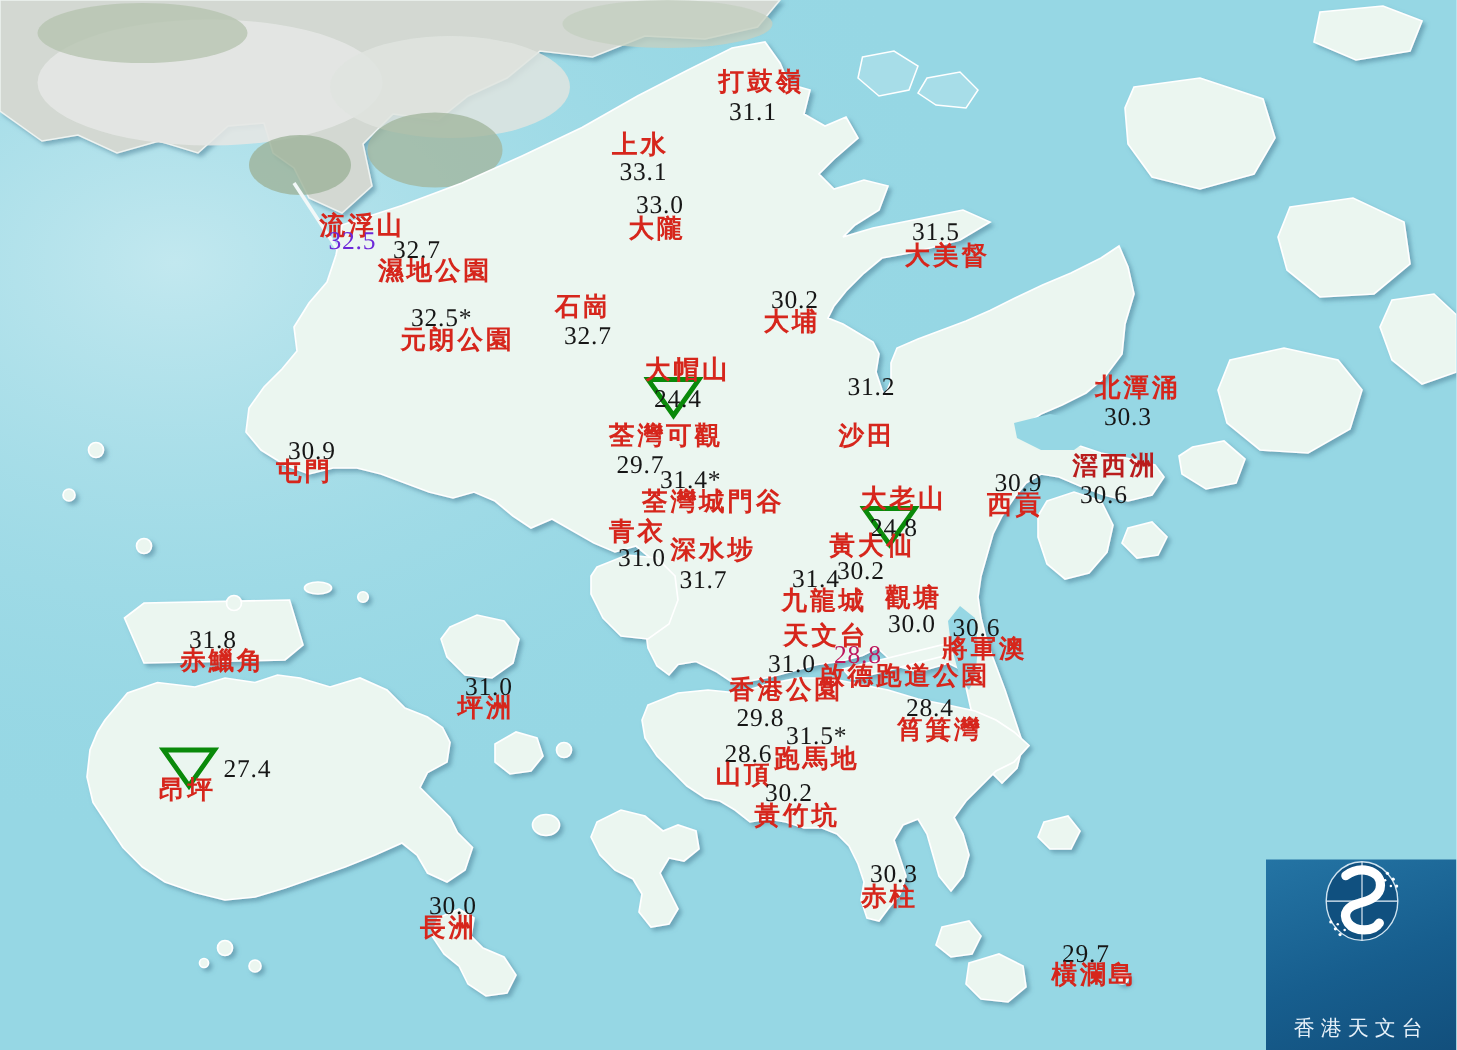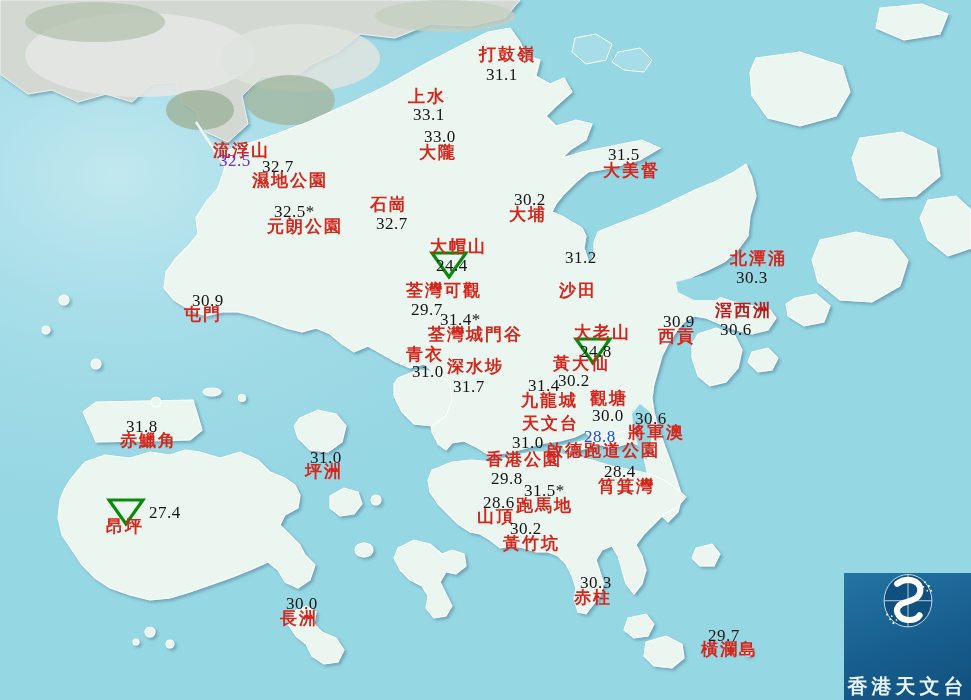--- a/index.html
+++ b/index.html
@@ -16,22 +16,22 @@
           font-size:17px;line-height:17px;letter-spacing:0.5px;}
   .tri{position:absolute;}
   #title{position:absolute;left:8px;top:6px;white-space:nowrap;
          font-family:"Liberation Serif","DejaVu Serif",serif;
          font-size:20px;letter-spacing:1px;color:#111;font-weight:500;}
   #logo{position:absolute;right:0;bottom:0;width:127px;height:127px;
         background:linear-gradient(160deg,#2474a4 0%,#175e8e 55%,#124f7c 100%);
         display:flex;flex-direction:column;align-items:center;justify-content:flex-end;
         padding-bottom:5px;box-sizing:border-box;}
   #logo .emblem{margin-bottom:4px;}
-  #logo .cn{color:#e8f2fa;font-size:20px;letter-spacing:4px;line-height:17px;
-            font-family:"Liberation Serif","DejaVu Serif",serif;font-weight:bold;margin-top:44px;}
+  #logo .cn{color:#e8f2fa;font-size:14px;letter-spacing:4px;line-height:17px;
+            font-family:"Liberation Serif","DejaVu Serif",serif;font-weight:normal;margin-top:44px;}
   #logo .en{color:#ffffff;font-size:9px;font-weight:bold;letter-spacing:0.4px;
             line-height:12px;font-family:"Liberation Sans",sans-serif;}
 </style>
 </head>
 <body>
 
 <div id="stage">
 
   <svg id="map" viewBox="0 0 971 700">
     <defs>
@@ -243,21 +243,21 @@
       </div>
       <div class="station">
         <span class="st-val" style="left: 635px; top: 410px; color: rgb(22, 22, 22);">30.6</span>
         <span class="st-name" style="left: 628px; top: 424px; color: rgb(214, 38, 28);">將軍澳</span>
       </div>
       <div class="station">
         <span class="st-name" style="left: 522px; top: 415px; color: rgb(214, 38, 28);">天文台</span>
         <span class="st-val" style="left: 512px; top: 434px; color: rgb(22, 22, 22);">31.0</span>
       </div>
       <div class="station">
-        <span class="st-val" style="left: 584px; top: 428px; color: #1d4ed8;">28.8</span>
+        <span class="st-val" style="left: 556px; top: 428px; color: #be185d;">28.8</span>
         <span class="st-name" style="left: 546px; top: 442px; color: rgb(214, 38, 28);">啟德跑道公園</span>
       </div>
       <div class="station">
         <span class="st-name" style="left: 486px; top: 451px; color: rgb(214, 38, 28);">香港公園</span>
         <span class="st-val" style="left: 491px; top: 470px; color: rgb(22, 22, 22);">29.8</span>
       </div>
       <div class="station">
         <span class="st-val" style="left: 604px; top: 463px; color: rgb(22, 22, 22);">28.4</span>
         <span class="st-name" style="left: 598px; top: 478px; color: rgb(214, 38, 28);">筲箕灣</span>
       </div>

